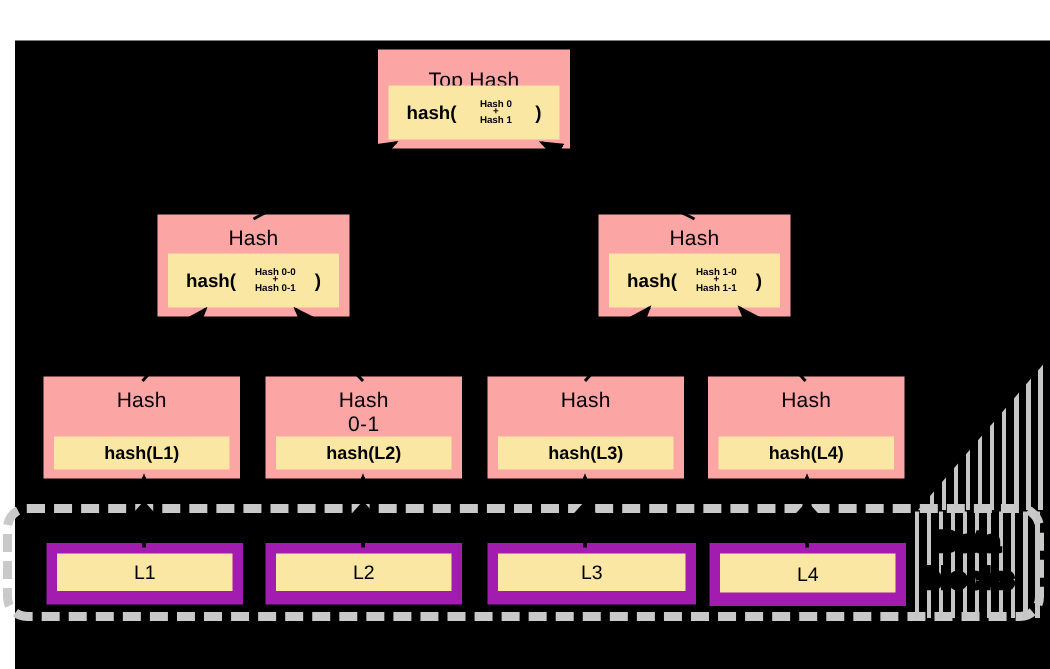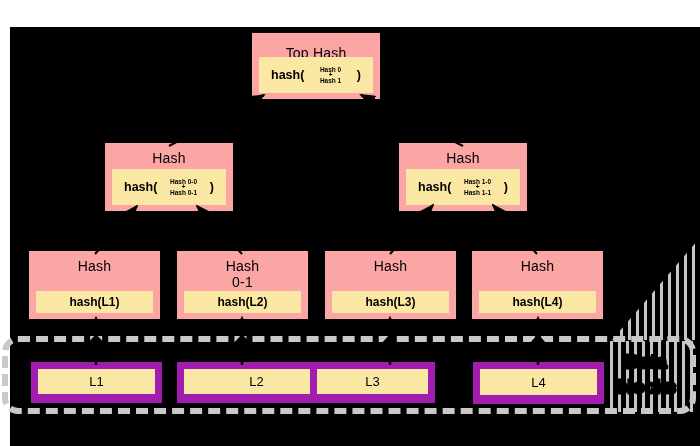--- a/index.html
+++ b/index.html
@@ -136,24 +136,24 @@
       <span style="display:block">Hash</span>
     </div>
     <div class="pill simple">
       <span class="hashtxt">hash(L4)</span>
     </div>
   </div>
 
   <div class="leaf" style="left:31px;top:362px;width:131px;height:41px;">
     <div class="fill">L1</div>
   </div>
-  <div class="leaf" style="left:177px;top:362px;width:131px;height:41px;padding-left:28px;">
+  <div class="leaf" style="left:177px;top:362px;width:131px;height:41px;">
     <div class="fill">L2</div>
   </div>
-  <div class="leaf" style="left:310px;top:362px;width:125px;height:41px;">
+  <div class="leaf" style="left:325px;top:362px;width:139px;height:41px;">
     <div class="fill">L3</div>
   </div>
   <div class="leaf" style="left:473px;top:362px;width:131px;height:42px;">
     <div class="fill">L4</div>
   </div>
 
   <svg id="arrow-layer" width="700" height="446">
     <defs>
       <marker id="ah" markerWidth="8" markerHeight="6" refX="7" refY="3" orient="auto">
         <path d="M0,0 L8,3 L0,6 z" fill="#000"></path>

